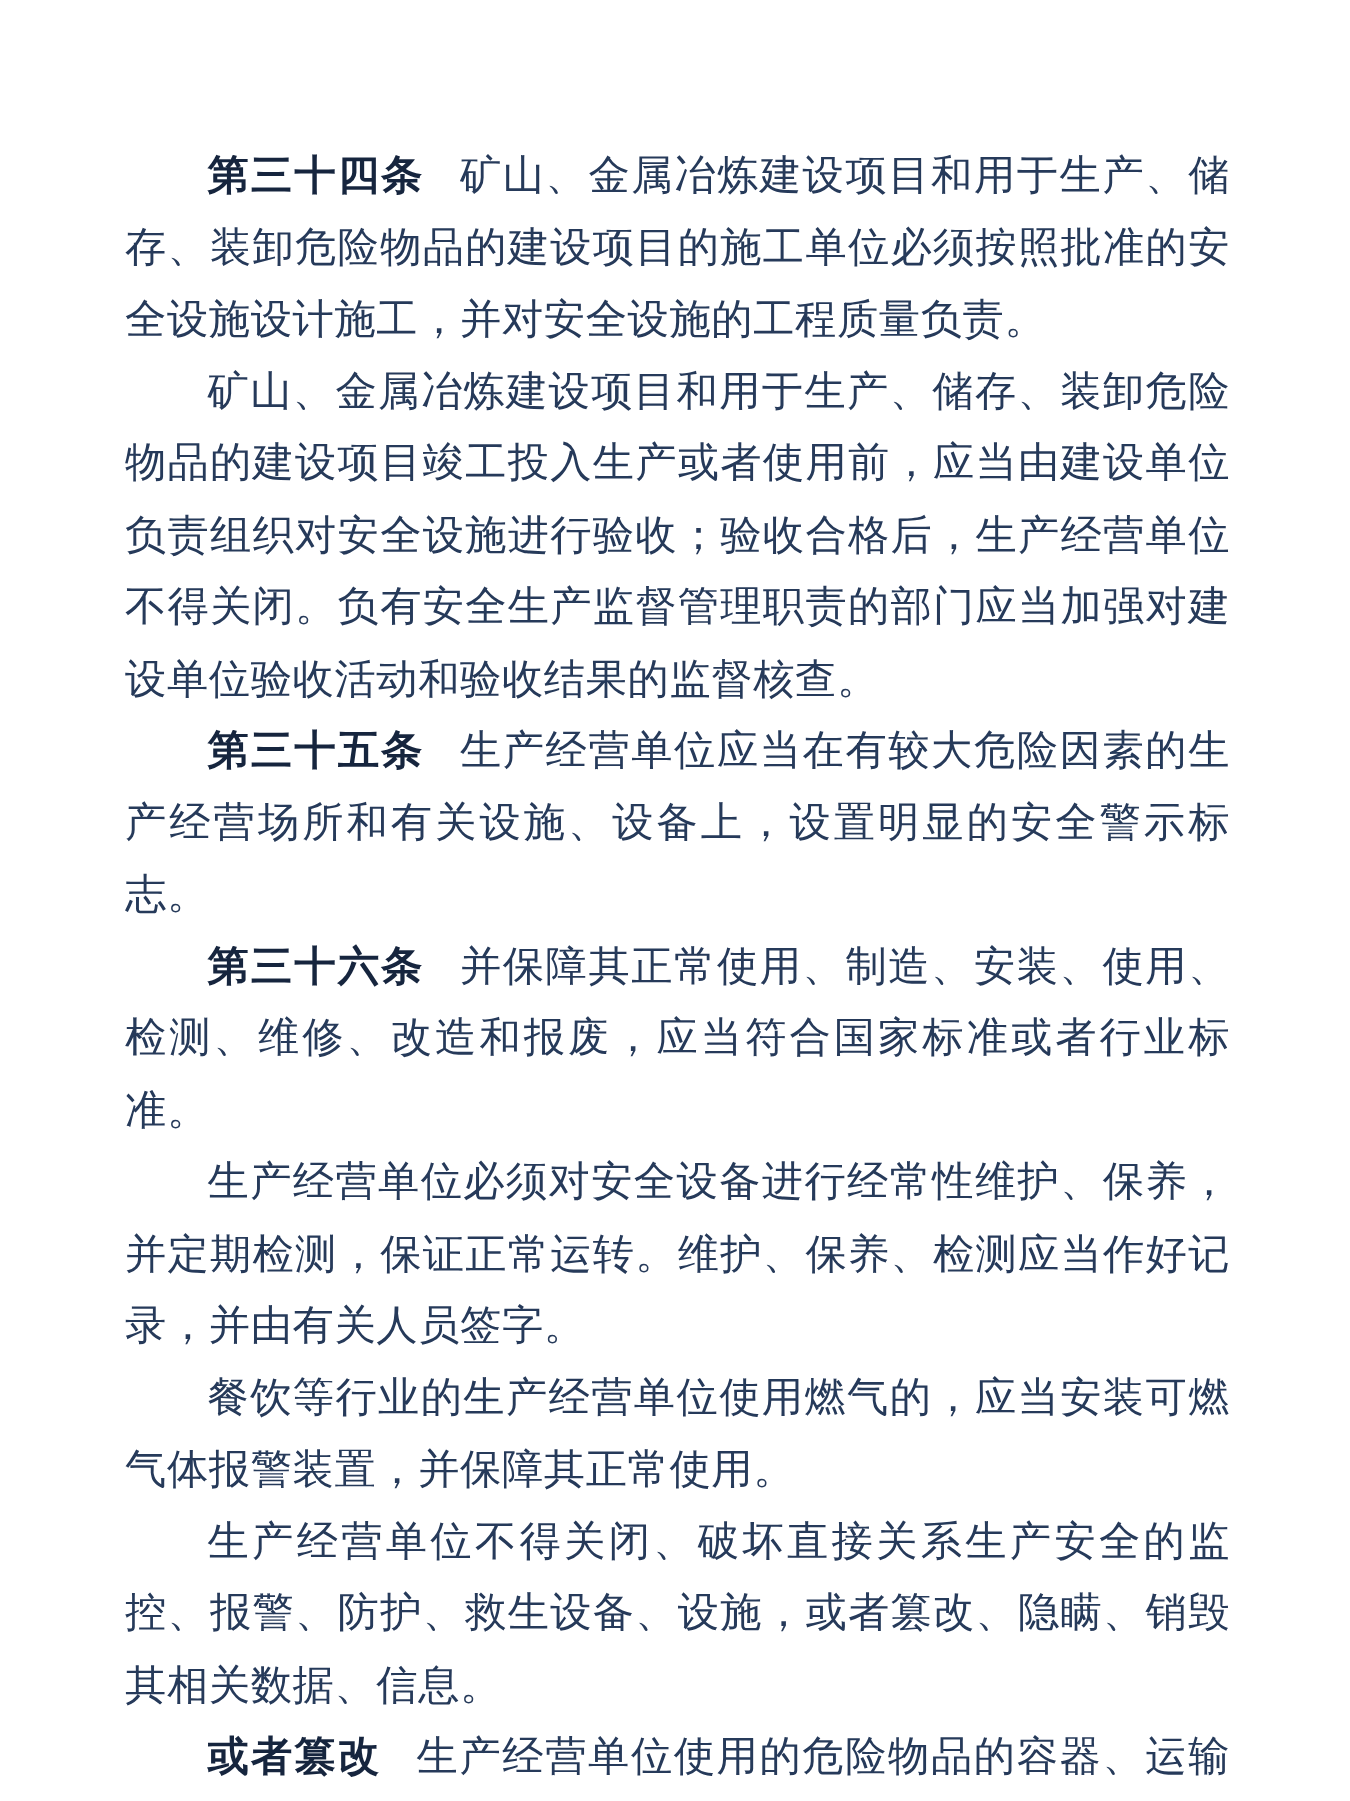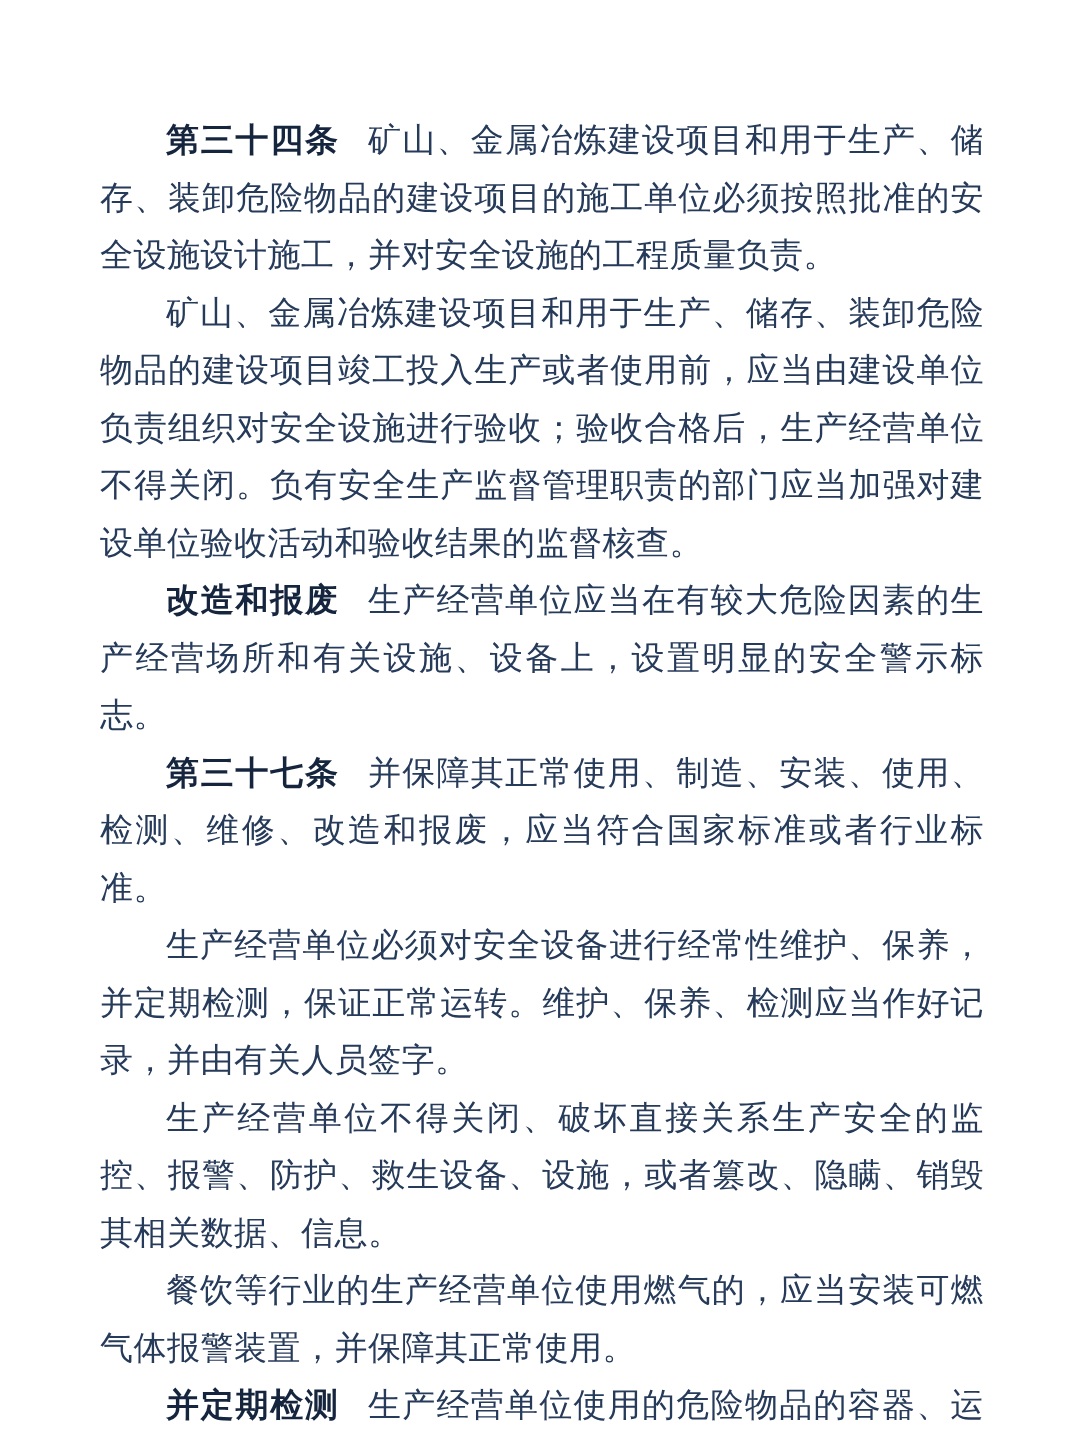--- a/index.html
+++ b/index.html
@@ -49,26 +49,26 @@
 </head>
 <body>
 
 <div class="page">
   <div class="doc-body">
 
     <p class="para"><strong class="article-num">第三十四条</strong><span>矿山、金属冶炼建设项目和用于生产、储存、装卸危险物品的建设项目的施工单位必须按照批准的安全设施设计施工，并对安全设施的工程质量负责。</span></p>
 
     <p class="para"><span>矿山、金属冶炼建设项目和用于生产、储存、装卸危险物品的建设项目竣工投入生产或者使用前，应当由建设单位负责组织对安全设施进行验收；验收合格后，生产经营单位不得关闭。负有安全生产监督管理职责的部门应当加强对建设单位验收活动和验收结果的监督核查。</span></p>
 
-    <p class="para"><strong class="article-num">改造和报废</strong><span>生产经营单位应当在有较大危险因素的生产经营场所和有关设施、设备上，设置明显的安全警示标志。</span></p>
+    <p class="para"><strong class="article-num">第三十五条</strong><span>生产经营单位应当在有较大危险因素的生产经营场所和有关设施、设备上，设置明显的安全警示标志。</span></p>
 
-    <p class="para"><strong class="article-num">第三十七条</strong><span>并保障其正常使用、制造、安装、使用、检测、维修、改造和报废，应当符合国家标准或者行业标准。</span></p>
+    <p class="para"><strong class="article-num">第三十六条</strong><span>并保障其正常使用、制造、安装、使用、检测、维修、改造和报废，应当符合国家标准或者行业标准。</span></p>
 
     <p class="para"><span>生产经营单位必须对安全设备进行经常性维护、保养，并定期检测，保证正常运转。维护、保养、检测应当作好记录，并由有关人员签字。</span></p>
 
+    <p class="para"><span>餐饮等行业的生产经营单位使用燃气的，应当安装可燃气体报警装置，并保障其正常使用。</span></p>
+
     <p class="para"><span>生产经营单位不得关闭、破坏直接关系生产安全的监控、报警、防护、救生设备、设施，或者篡改、隐瞒、销毁其相关数据、信息。</span></p>
 
-    <p class="para"><span>餐饮等行业的生产经营单位使用燃气的，应当安装可燃气体报警装置，并保障其正常使用。</span></p>
-
-    <p class="para"><strong class="article-num">并定期检测</strong><span>生产经营单位使用的危险物品的容器、运输工具，以及涉及人身安全、危险性较大的海洋石油开采特种设</span></p>
+    <p class="para"><strong class="article-num">或者篡改</strong><span>生产经营单位使用的危险物品的容器、运输工具，以及涉及人身安全、危险性较大的海洋石油开采特种设</span></p>
 
   </div>
 </div>
 
 </body></html>

